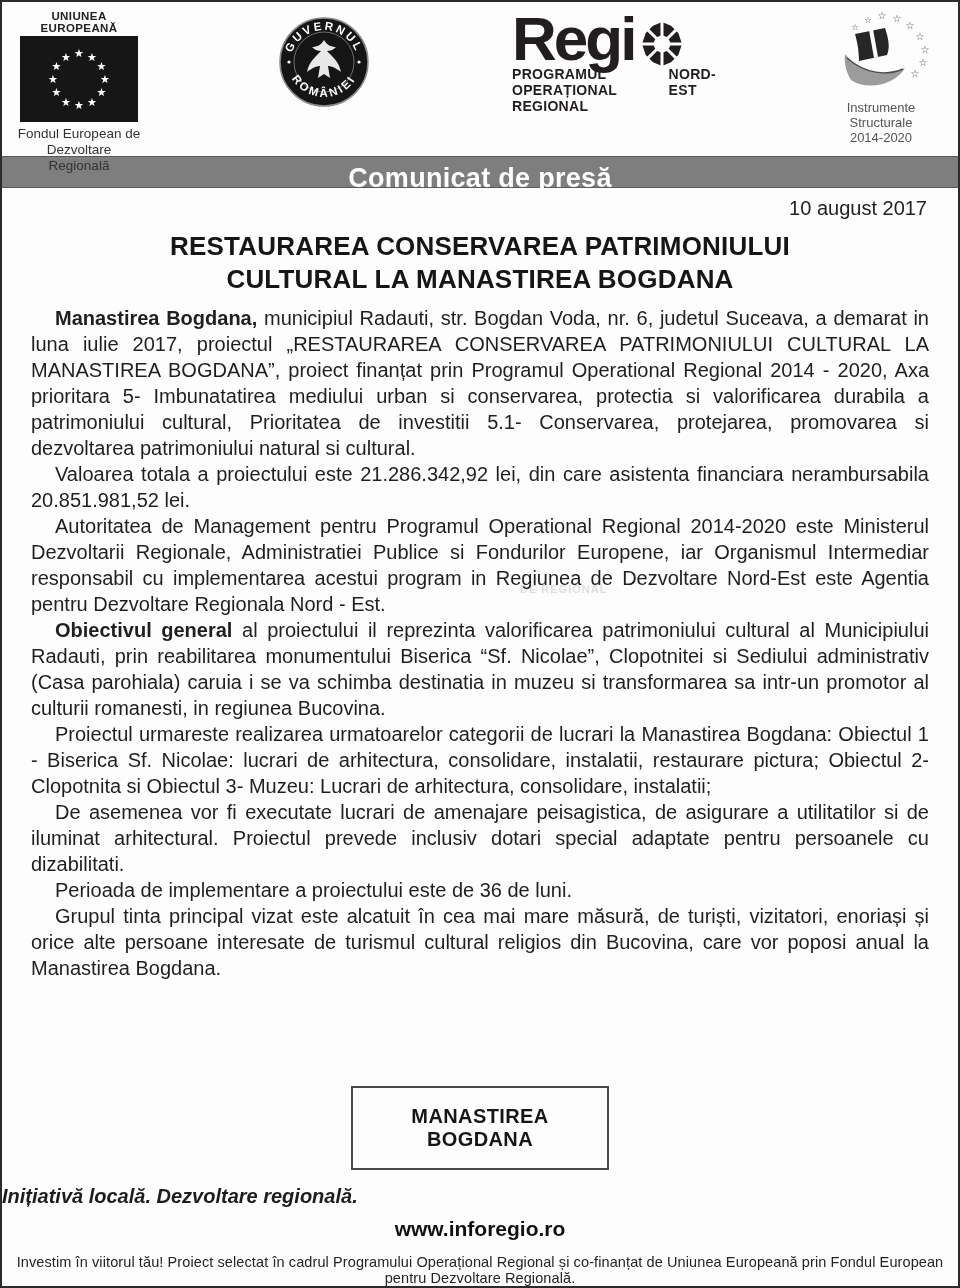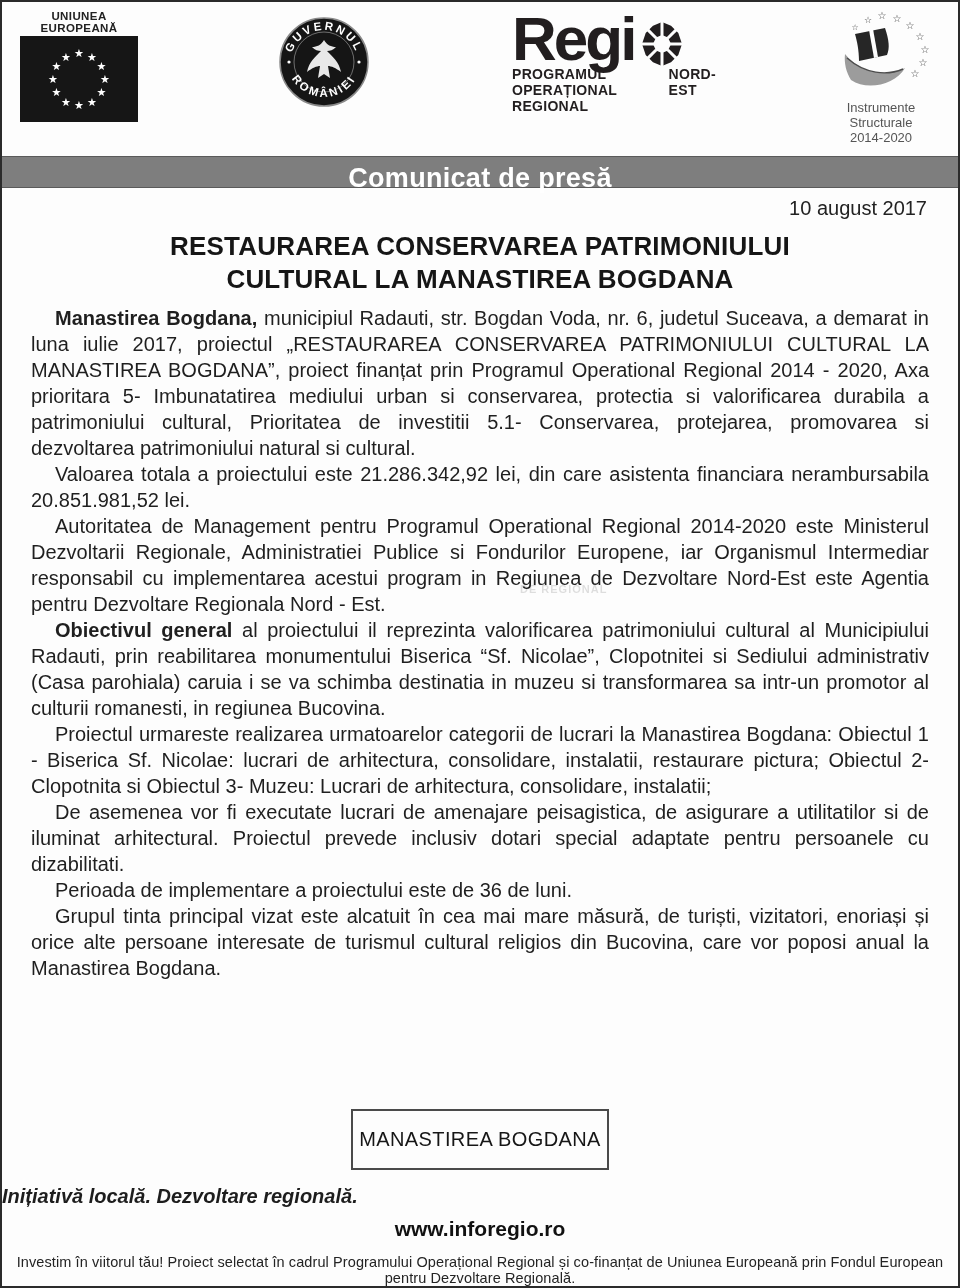--- a/index.html
+++ b/index.html
@@ -33,21 +33,21 @@
   .content { padding:0 29px; position:relative; flex:1 1 auto; }
   .date-line { text-align:right; font-size:20px; color:#222; margin:9px 2px 2px 0; }
   .doc-title { text-align:center; font-size:26px; font-weight:bold; color:#161616;
                line-height:33px; margin:10px 0 9px; letter-spacing:.2px; }
   .content p.body-par { font-size:20px; line-height:26px; text-align:justify; text-indent:24px; }
   .contact-par { font-style:italic; margin-top:26px !important; }
   .watermark { position:absolute; left:518px; top:395px; font-size:11px; color:#000;
                opacity:.12; letter-spacing:1px; font-weight:bold; }
   
   .bogdana-box { width:258px; margin:20px auto 0; border:2px solid #4a4a4a; background:#fdfdfd;
-                 text-align:center; padding:17px 4px; font-size:20px; font-weight:normal;
+                 text-align:center; padding:17px 4px; font-size:20px; font-weight:bold;
                  letter-spacing:.4px; color:#161616; flex:0 0 auto; }
   .tagline { text-align:left; font-size:20px; font-weight:bold; font-style:italic;
              color:#1d1d1d; margin-top:15px; }
   .website { text-align:center; font-size:21px; font-weight:bold; color:#111; margin-top:9px; }
   .footer-note { text-align:center; font-size:14.5px; color:#242424; margin-top:13px;
                  padding:0 6px; letter-spacing:.1px; }
   .spacer { flex:1 1 auto; }
 </style>
 </head>
 <body>
@@ -70,20 +70,24 @@
               <text x="72" y="69.5">★</text>
             <text x="59" y="73">★</text>
               <text x="46" y="69.5">★</text>
               <text x="36.5" y="60">★</text>
             <text x="33" y="47">★</text>
               <text x="36.5" y="34">★</text>
               <text x="46" y="24.5">★</text>
           </g>
         </svg>
       </span>
+      <div class="eu-caption">
+        <span>Fondul European de</span><br>
+        <span>Dezvoltare Regională</span>
+      </div>
     </div>
 
     <div class="logo-block gov-block">
       <span>
         <svg width="92" height="92" viewBox="0 0 92 92">
           <circle cx="46" cy="46" r="44" fill="#151515" stroke="#8a8a8a" stroke-width="1.5"></circle>
           <circle cx="46" cy="46" r="30" fill="none" stroke="#ffffff" stroke-width="0.7" opacity="0.55"></circle>
           <defs>
             <path id="govTopArc" d="M 12 48 A 34 34 0 0 1 80 48"></path>
             <path id="govBotArc" d="M 9 44 A 37 37 0 0 0 83 44"></path>

